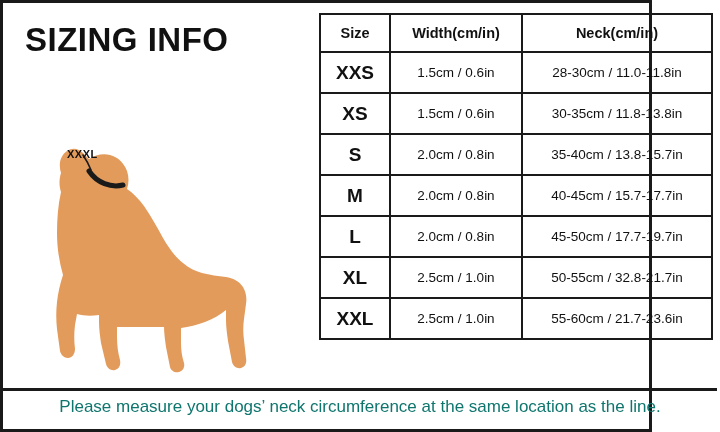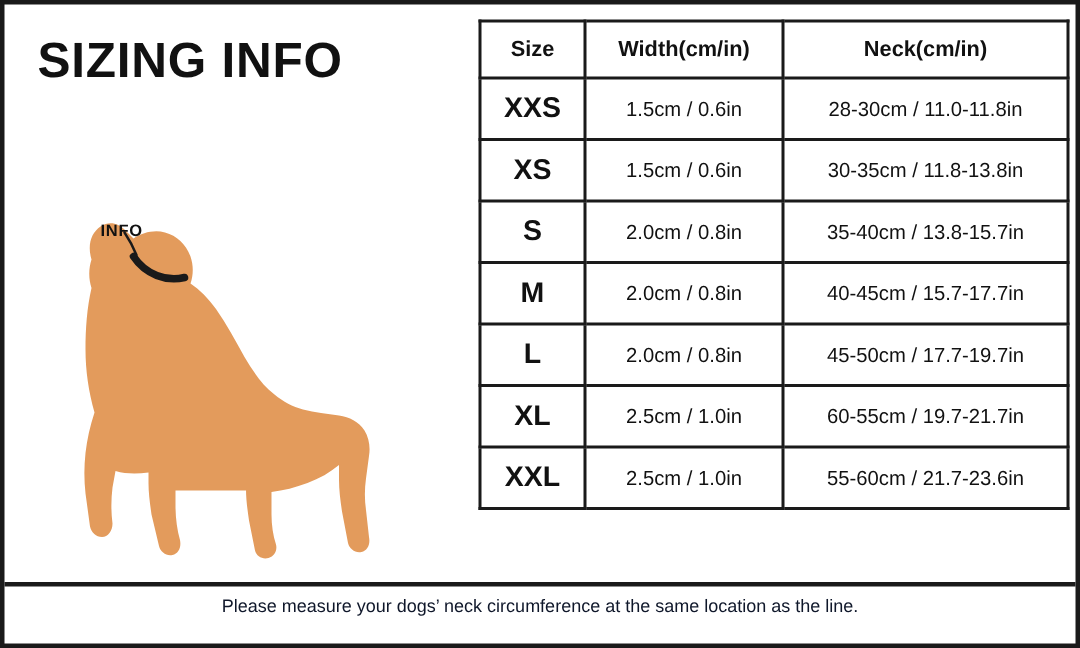--- a/index.html
+++ b/index.html
@@ -9,21 +9,21 @@
   }
   body {
     width: 720px;
     height: 432px;
     font-family: "Liberation Sans", sans-serif;
     color: #111111;
     overflow: hidden;
   }
   #page {
     position: relative;
-    width: 720px;
+    width: 652px;
     height: 432px;
     box-sizing: border-box;
     border: 3px solid #1a1a1a;
     background: #ffffff;
   }
 
   
   #left-panel {
     position: absolute;
     left: 0;
@@ -107,22 +107,22 @@
     width: 714px;
     height: 3px;
     background: #1a1a1a;
   }
   #footer-note {
     position: absolute;
     left: 0;
     top: 394px;
     width: 714px;
     text-align: center;
-    font-size: 12px;
-    color: #0f172a;
+    font-size: 17px;
+    color: #0f766e;
   }
 </style>
 </head>
 <body>
 
 <div id="page">
 
   <div id="left-panel">
 
     <div id="sizing-title">SIZING INFO</div>
@@ -180,21 +180,21 @@
                  C42,186 40,172 40,158
                  C40,144 41,130 44,117
                  C42,111 42,104 44,98 Z" fill="#E39B5C"></path>
 
         <path d="M50,78 C55,74 61,75 65,80 L68,86 C62,84 55,83 50,85 Z" fill="#E39B5C"></path>
 
         <path d="M72,96 C80,108 94,113 106,110" fill="none" stroke="#1a1a1a" stroke-width="5" stroke-linecap="round"></path>
 
         <path d="M66,80 C70,86 72,90 74,95" fill="none" stroke="#1a1a1a" stroke-width="1.6" stroke-linecap="round"></path>
       </svg>
-      <div id="neck-label">INFO</div>
+      <div id="neck-label">XXXL</div>
     </div>
   </div>
 
   <table id="size-table">
     <colgroup>
       <col class="c-size">
         <col class="c-width">
         <col class="c-neck">
     </colgroup>
     <thead>
@@ -226,21 +226,21 @@
         <td class="neck-cell">40-45cm / 15.7-17.7in</td>
       </tr>
       <tr>
         <td class="size-cell">L</td>
         <td class="width-cell">2.0cm / 0.8in</td>
         <td class="neck-cell">45-50cm / 17.7-19.7in</td>
       </tr>
       <tr>
         <td class="size-cell">XL</td>
         <td class="width-cell">2.5cm / 1.0in</td>
-        <td class="neck-cell">60-55cm / 19.7-21.7in</td>
+        <td class="neck-cell">50-55cm / 32.8-21.7in</td>
       </tr>
       <tr>
         <td class="size-cell">XXL</td>
         <td class="width-cell">2.5cm / 1.0in</td>
         <td class="neck-cell">55-60cm / 21.7-23.6in</td>
       </tr>
     </tbody>
   </table>
 
   <div id="footer-sep"></div>

